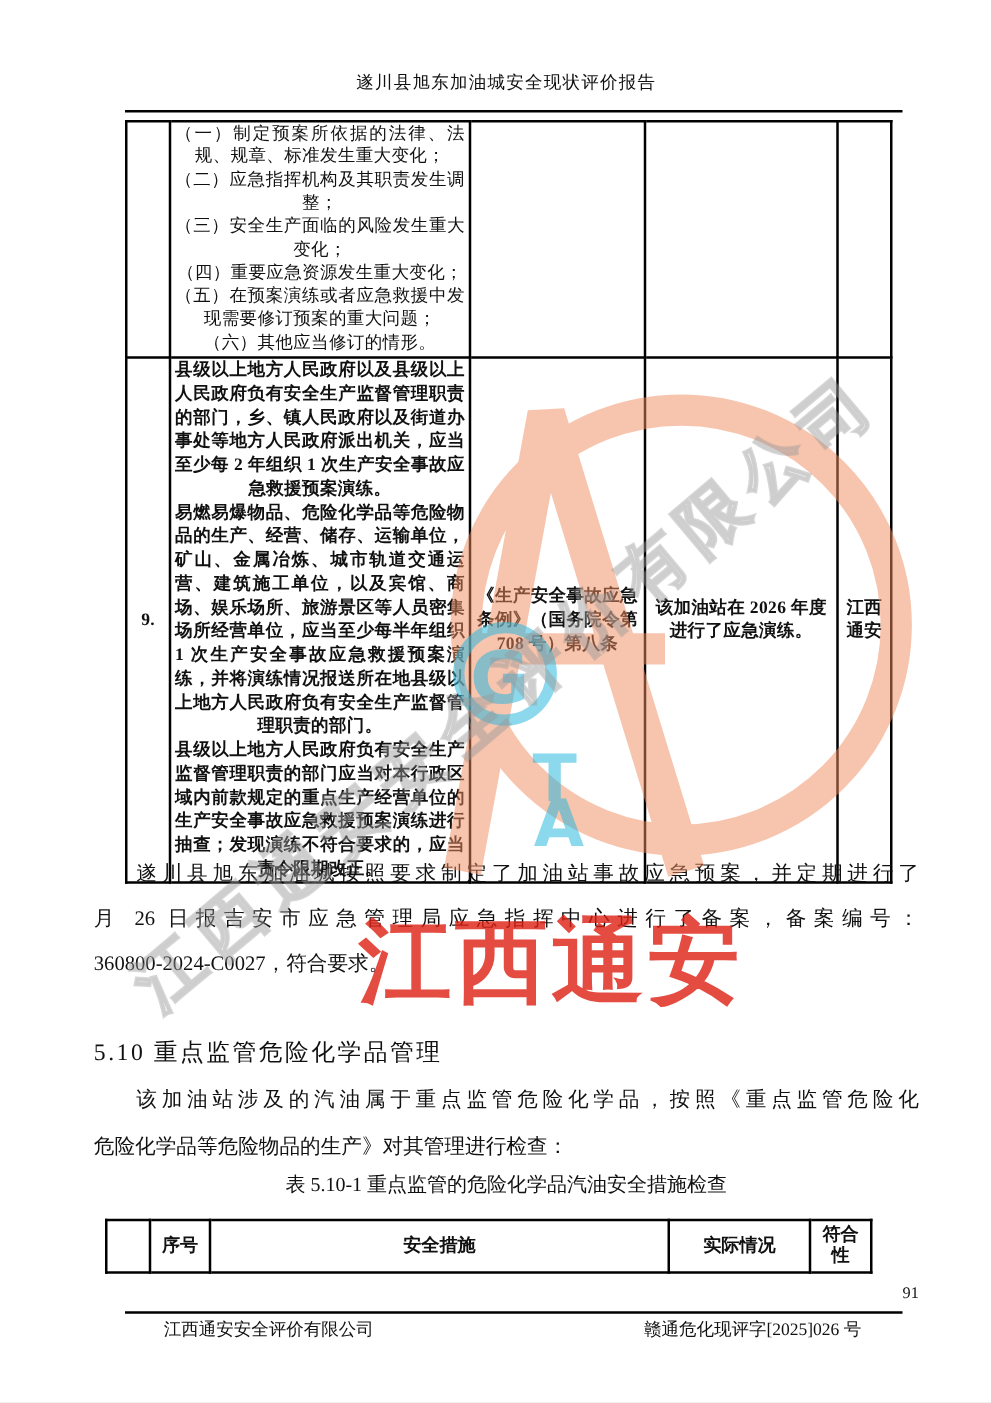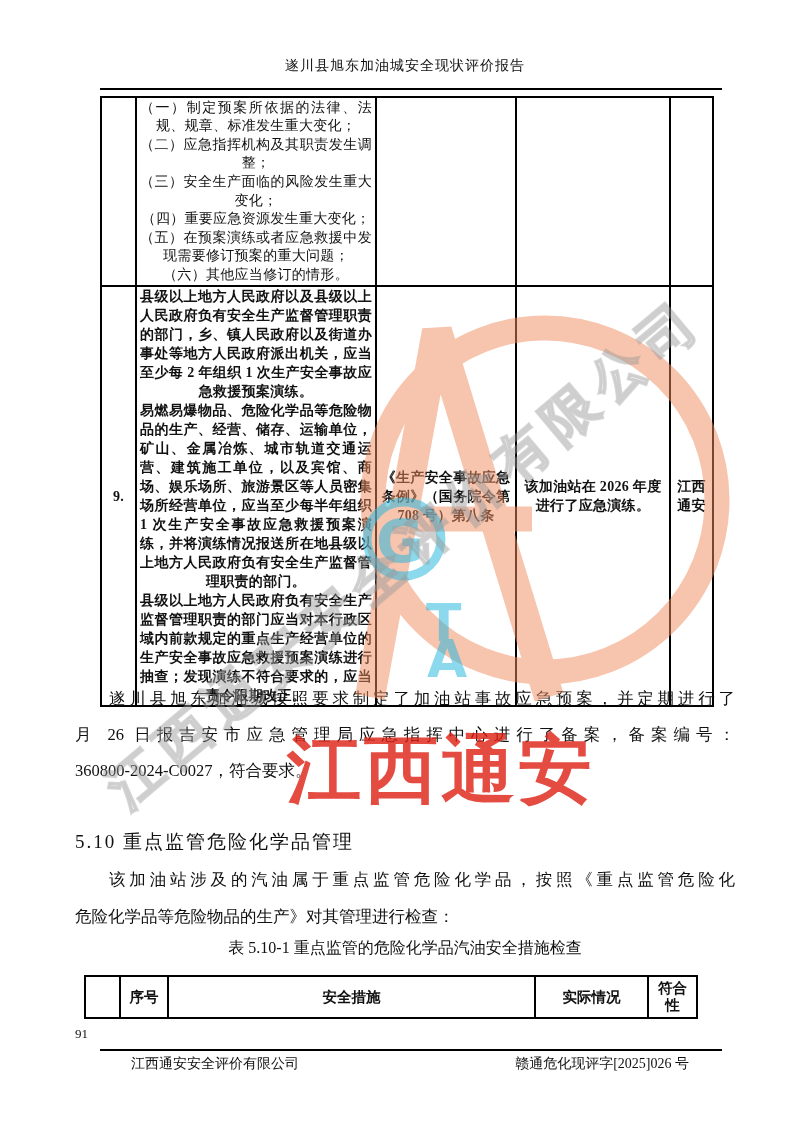--- a/index.html
+++ b/index.html
@@ -27,21 +27,21 @@
   .ind{text-indent:34px;}
 
   .h510{position:absolute;left:75px;top:829px;font-size:19px;font-weight:normal;letter-spacing:2px;}
   .caption{position:absolute;left:75px;top:938px;width:660px;text-align:center;font-size:16px;}
 
   table.t2{position:absolute;top:975px;left:84px;border-collapse:collapse;table-layout:fixed;}
   table.t2 td{border:2px solid #000;font-weight:bold;font-size:14.5px;text-align:center;
               vertical-align:middle;height:40px;padding:0 2px;line-height:17px;}
   .narrow-wrap{width:2.2em;margin:0 auto;}
 
-  .pageno{position:absolute;top:1026px;left:75px;width:660px;text-align:left;font-size:13px;}
+  .pageno{position:absolute;top:1026px;left:75px;width:660px;text-align:right;font-size:13px;}
   .fline{position:absolute;top:1049px;left:100px;width:622px;border-top:2px solid #000;}
   .fleft{position:absolute;top:1055px;left:131px;font-size:14px;}
   .fright{position:absolute;top:1055px;right:104px;font-size:14px;}
 
   
   .wm{position:absolute;inset:0;z-index:9;pointer-events:none;}
   .wm svg{position:absolute;left:0;top:0;}
   .wm-diag{position:absolute;left:25px;top:517px;width:760px;text-align:center;
            transform:rotate(-40deg);font-size:54px;font-weight:bold;letter-spacing:9px;
            white-space:nowrap;color:rgba(170,170,170,0.16);

